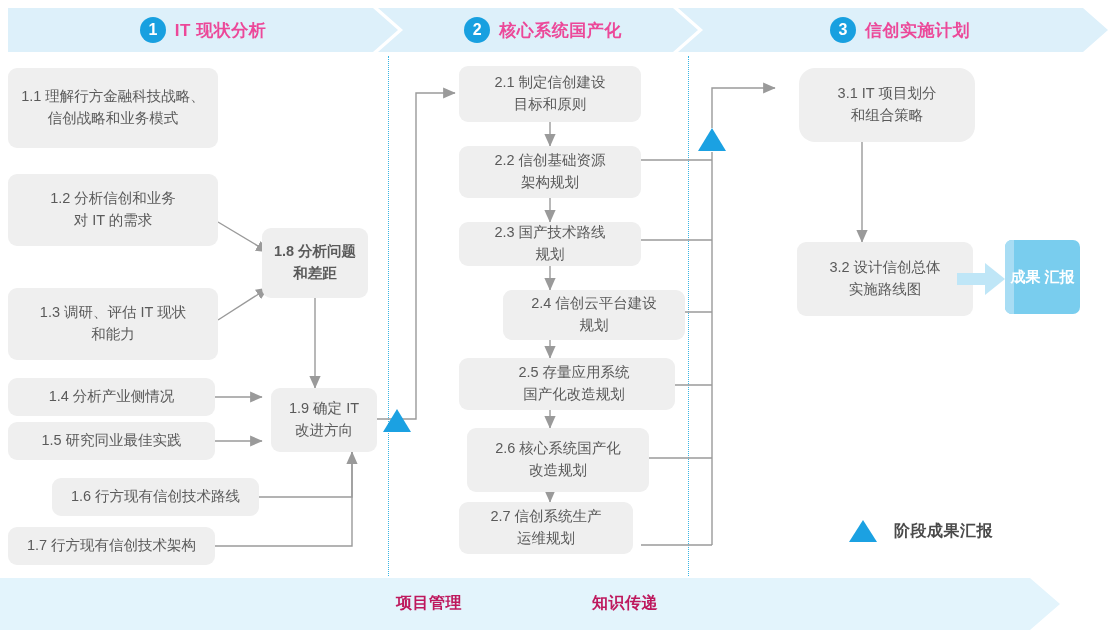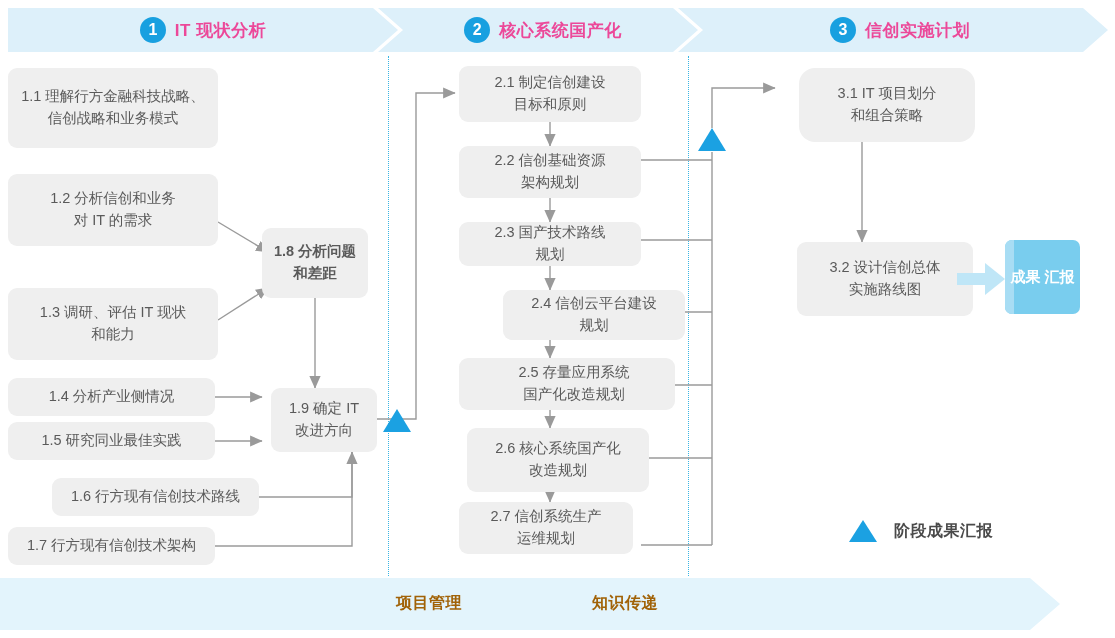--- a/index.html
+++ b/index.html
@@ -35,21 +35,21 @@
   .tri-sm{border-left-width:14px;border-right-width:14px;border-bottom-width:23px;}
 
   
   .legend{position:absolute;display:flex;align-items:center;gap:17px;}
   .legend .ltri{width:0;height:0;border-left:14px solid transparent;border-right:14px solid transparent;
                 border-bottom:22px solid #1BA1E2;}
   .legend .ltxt{color:#4A4A4A;font-size:16px;font-weight:bold;letter-spacing:.5px;}
 
   
   .footer{position:absolute;}
-  .footer .ftxt{position:absolute;color:#a16207;font-size:16px;font-weight:bold;letter-spacing:.5px;
+  .footer .ftxt{position:absolute;color:#be185d;font-size:16px;font-weight:bold;letter-spacing:.5px;
                 white-space:nowrap;z-index:2;}
   svg{display:block;overflow:visible;}
 </style>
 </head>
 <body>
 
 <div id="stage">
 
   <div class="phase" style="left:8px;top:8px;width:390px;">
     <svg class="chev" width="390" height="44" viewBox="0 0 390 44">

